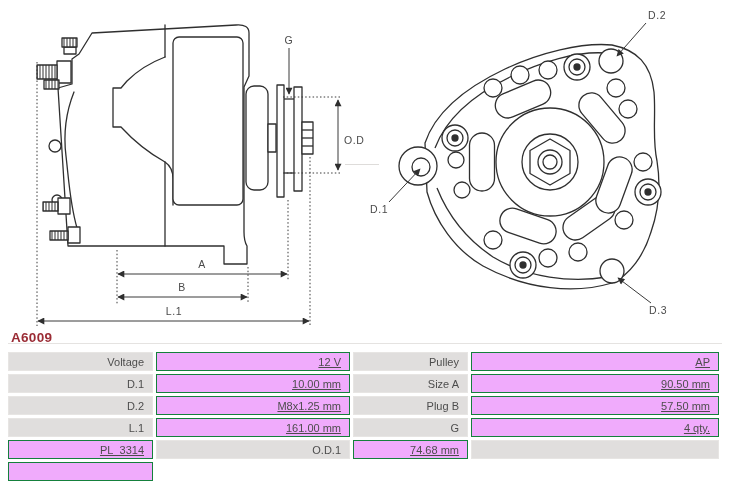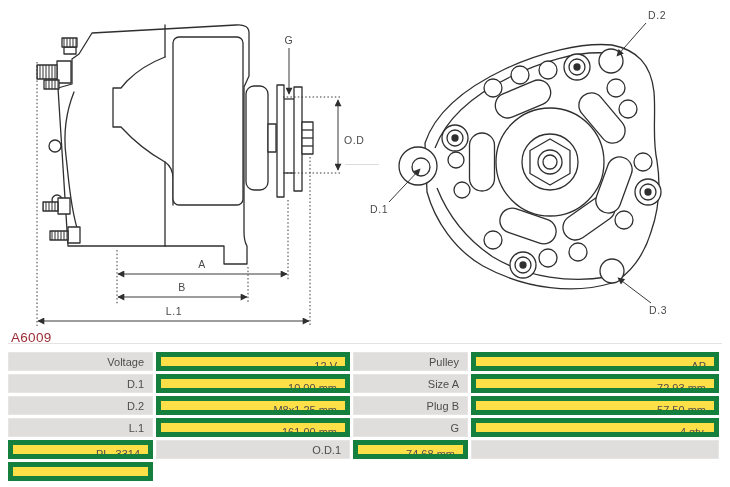--- a/index.html
+++ b/index.html
@@ -2,29 +2,29 @@
 <html><head>
 <meta charset="utf-8">
 <style>
   html,body{margin:0;padding:0;background:#fff;}
   .canvas{position:relative;width:730px;height:487px;background:#fff;overflow:hidden;
           font-family:"Liberation Sans",sans-serif;}
   .dwg{position:absolute;top:0;}
   .dwg.left{left:0;}
   .dwg.right{left:365px;}
   .wm-line{position:absolute;left:345px;top:164px;width:34px;height:1px;background:#dedcda;}
-  .part-number{position:absolute;left:11px;top:330px;font-size:13.5px;font-weight:400;
+  .part-number{position:absolute;left:11px;top:330px;font-size:13.5px;font-weight:700;
                color:#9b2c35;letter-spacing:.3px;}
   .rule{position:absolute;left:8px;top:343px;width:714px;height:1px;background:#e5e3e1;}
   .spec-table{position:absolute;left:8px;top:352px;display:grid;
               grid-template-columns:145px 194px 115px 248px;gap:3px;}
   .cell{height:19px;line-height:19px;font-size:11px;color:#4d4d4d;text-align:right;
         padding-right:8px;box-sizing:border-box;overflow:hidden;}
   .cell.lbl{background:#e0dedd;border:1px solid #e7e5e3;}
-  .cell.val{background:#fde047;border:5px solid #15803d;text-decoration:underline;}
+  .cell.val{background:#f0abfc;border:1px solid #15803d;text-decoration:underline;}
   svg text{font-family:"Liberation Sans",sans-serif;font-size:10.5px;fill:#4a4a4a;
            letter-spacing:.6px;}
 </style>
 </head>
 <body>
 
 <div class="canvas">
 
   <svg class="dwg left" width="365" height="330" viewBox="0 0 365 330">
     <defs>
@@ -186,21 +186,21 @@
   <div class="spec-table">
     <div class="cell lbl">Voltage</div>
     <div class="cell val">12 V</div>
     <div class="cell lbl">Pulley</div>
     <div class="cell val">AP</div>
 
     <div class="cell lbl">D.1</div>
     <div class="cell val">10.00 mm</div>
 
     <div class="cell lbl">Size A</div>
-    <div class="cell val">72.93 mm</div>
+    <div class="cell val">90.50 mm</div>
     <div class="cell lbl">D.2</div>
     <div class="cell val">M8x1.25 mm</div>
 
     <div class="cell lbl">Plug B</div>
     <div class="cell val">57.50 mm</div>
     <div class="cell lbl">L.1</div>
     <div class="cell val">161.00 mm</div>
 
     <div class="cell lbl">G</div>
     <div class="cell val">4 qty.</div>

